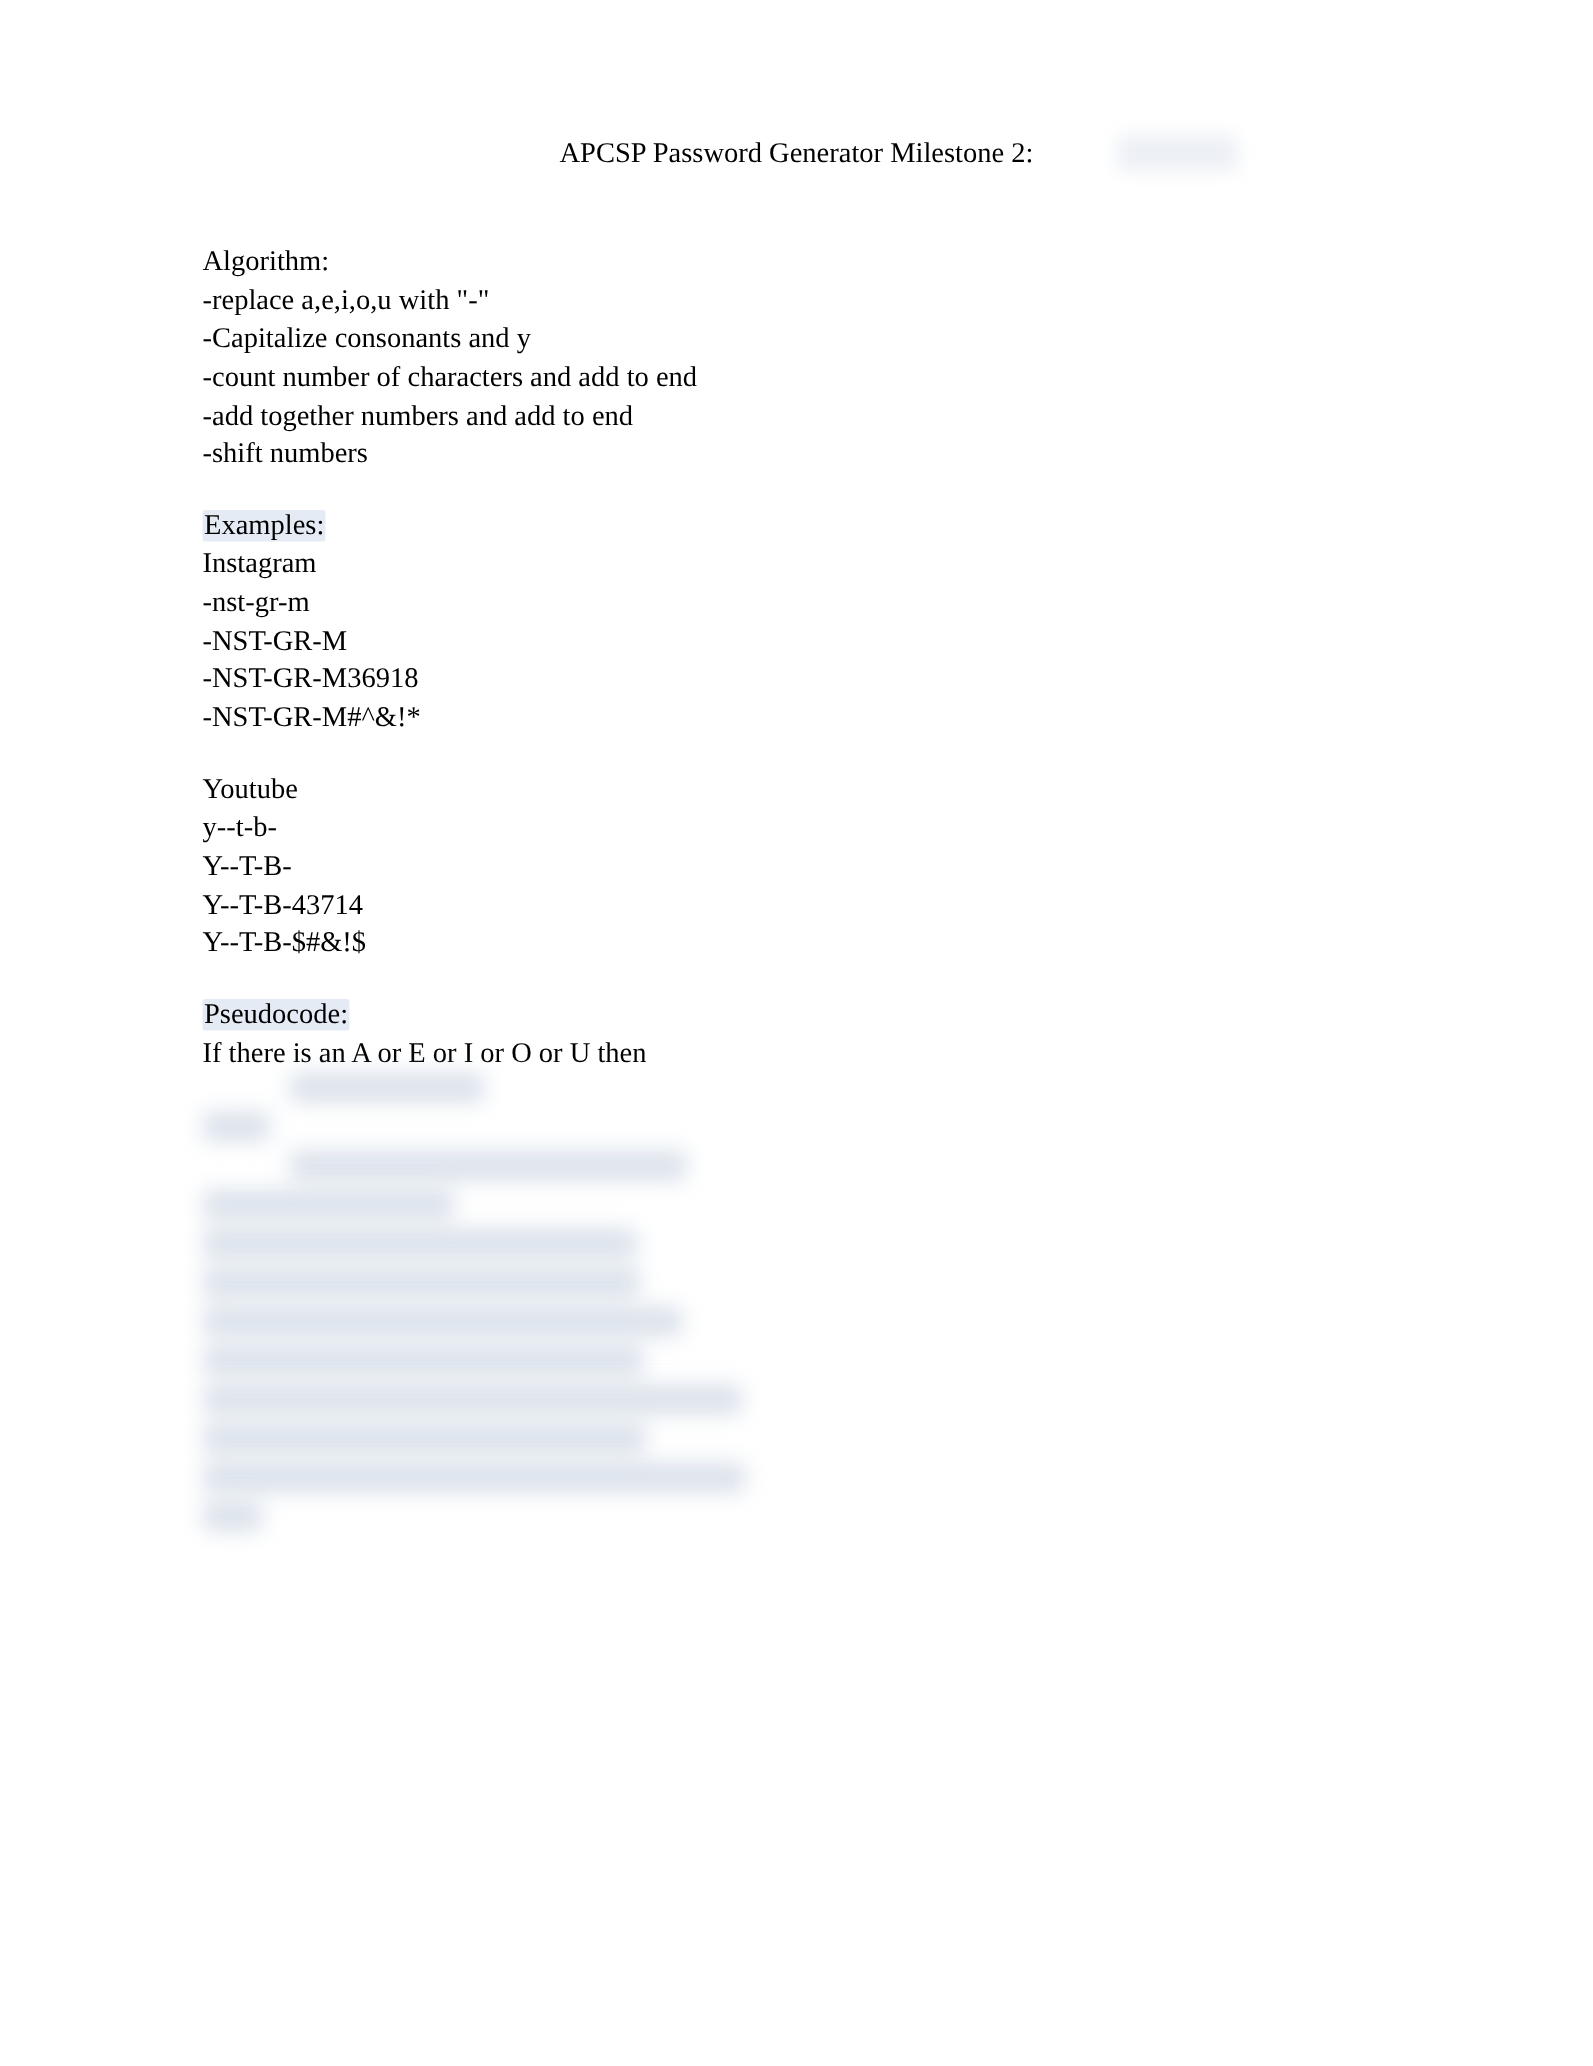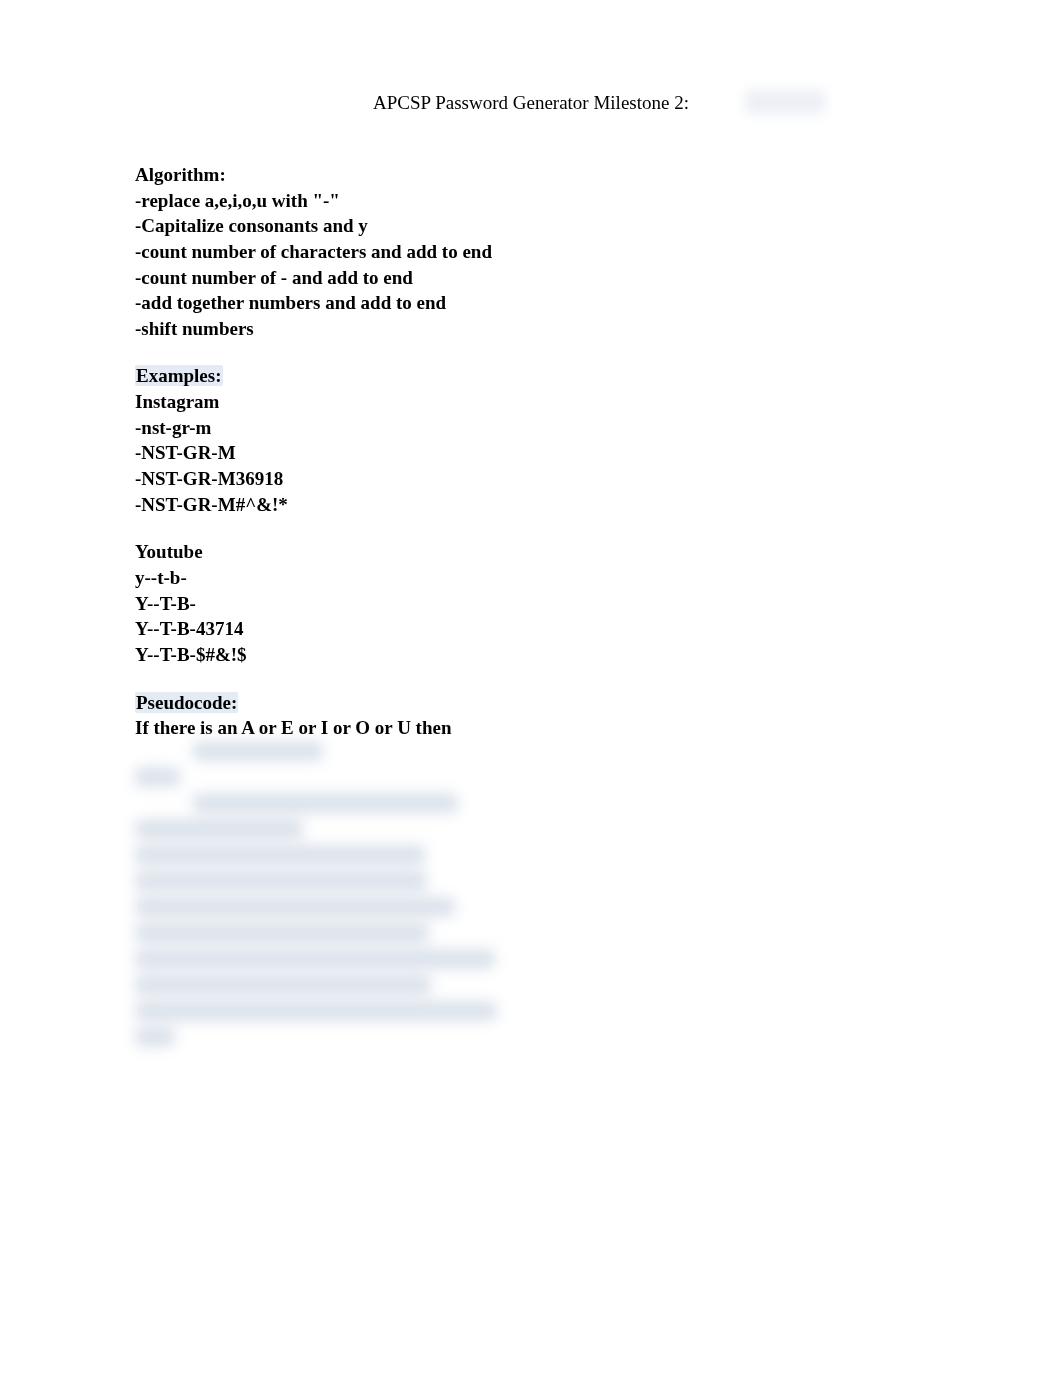--- a/index.html
+++ b/index.html
@@ -28,21 +28,20 @@
       top: -2px;
       width: 80px;
       height: 24px;
       background: rgba(200, 210, 225, 0.35);
       filter: blur(6px);
       border-radius: 4px;
     }
     .section {
       margin-bottom: 22px;
       line-height: 1.35;
-      font-weight: bold;
     }
     .hl {
       background: rgba(195, 210, 230, 0.45);
       border-radius: 2px;
       padding: 0 1px;
       box-decoration-break: clone;
     }
     .faded-block {
       position: relative;
     }
@@ -72,21 +71,20 @@
 <div class="title">
   <span>APCSP Password Generator Milestone 2:</span>
   <span class="title-blur"></span>
 </div>
 
 <div class="section">
   <div>Algorithm:</div>
   <div>-replace a,e,i,o,u with "-"</div>
   <div>-Capitalize consonants and y</div>
   <div>-count number of characters and add to end</div>
-  <div>-count number of - and add to end</div>
   <div>-add together numbers and add to end</div>
   <div>-shift numbers</div>
 </div>
 
 <div class="section">
   <div><span class="hl">Examples:</span></div>
   <div>Instagram</div>
   <div>-nst-gr-m</div>
   <div>-NST-GR-M</div>
   <div>-NST-GR-M36918</div>

